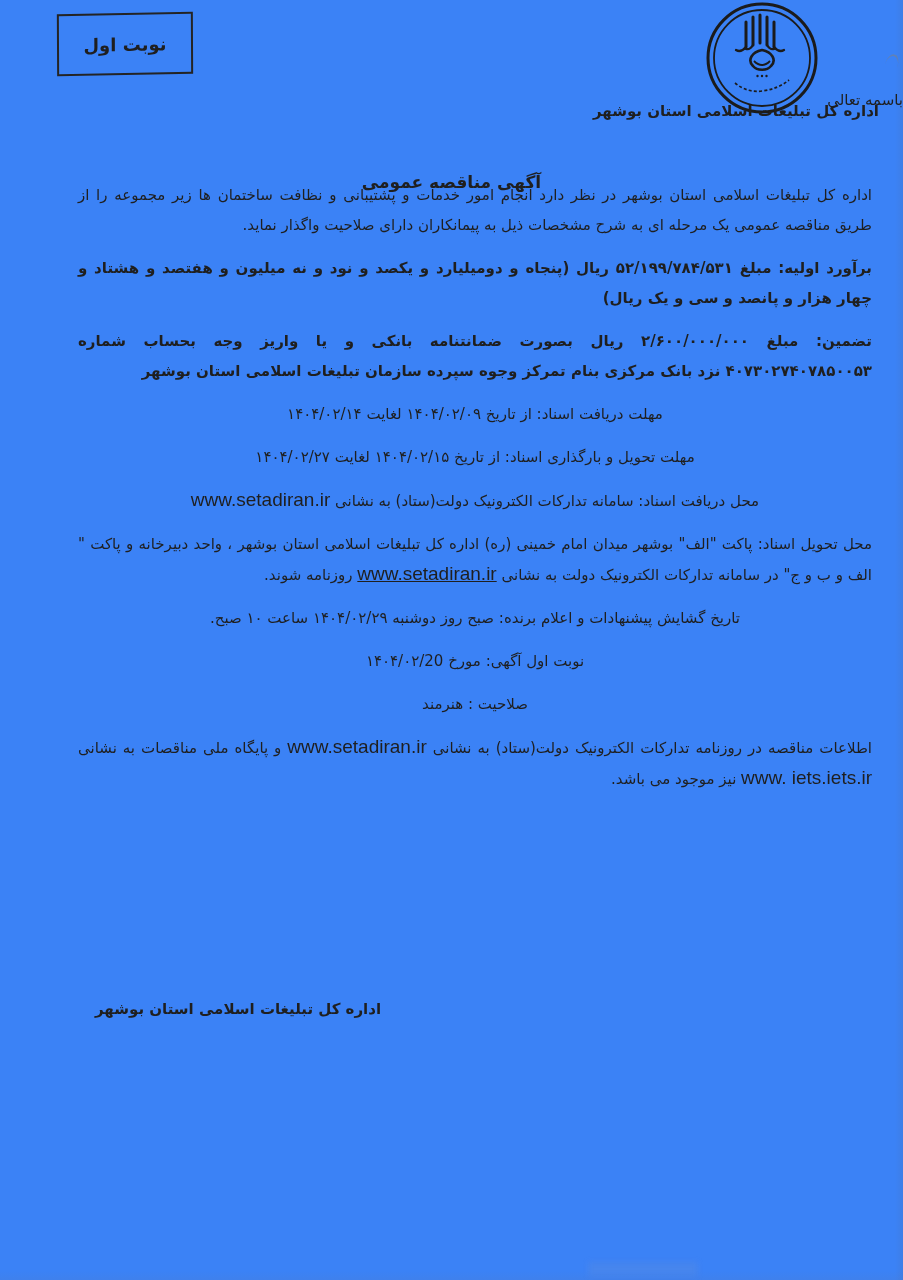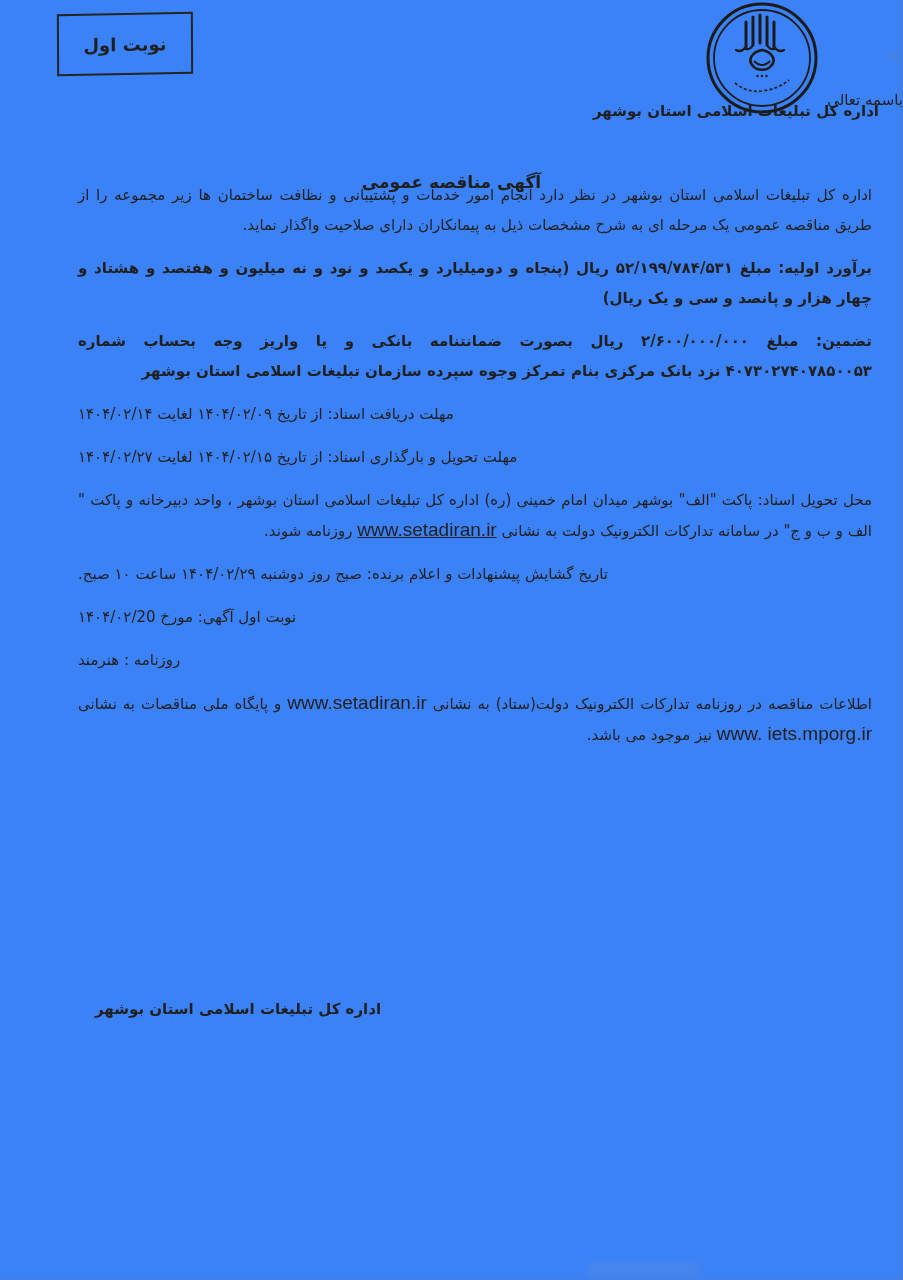--- a/index.html
+++ b/index.html
@@ -55,21 +55,21 @@
     position: absolute;
     top: 180px;
     right: 31px; left: 58px;
     direction: rtl;
     text-align: justify;
     font-size: 15px;
     line-height: 30px;
     margin-left: 20px;
   }
   .content p { margin: 0 0 13px 0; }
-  .content p.single { text-align: left; }
+  .content p.single { text-align: center; }
   .bold { font-weight: bold; }
   .url {
     font-family: "Liberation Sans", sans-serif;
     font-size: 19px;
     unicode-bidi: embed;
     direction: ltr;
     white-space: nowrap;
   }
   .url.underline { text-decoration: underline; }
 
@@ -156,33 +156,34 @@
     <p>اداره کل تبلیغات اسلامی استان بوشهر در نظر دارد انجام امور خدمات و پشتیبانی و نظافت ساختمان ها زیر مجموعه را از طریق مناقصه عمومی یک مرحله ای به شرح مشخصات ذیل به پیمانکاران دارای صلاحیت واگذار نماید.</p>
 
     <p class="bold">برآورد اولیه: مبلغ ۵۲/۱۹۹/۷۸۴/۵۳۱ ریال (پنجاه و دومیلیارد و یکصد و نود و نه میلیون و هفتصد و هشتاد و چهار هزار و پانصد و سی و یک ریال)</p>
 
     <p class="bold">تضمین: مبلغ ۲/۶۰۰/۰۰۰/۰۰۰ ریال بصورت ضمانتنامه بانکی و یا واریز وجه بحساب شماره ۴۰۷۳۰۲۷۴۰۷۸۵۰۰۵۳ نزد بانک مرکزی بنام تمرکز وجوه سپرده سازمان تبلیغات اسلامی استان بوشهر</p>
 
     <p class="single">مهلت دریافت اسناد: از تاریخ ۱۴۰۴/۰۲/۰۹ لغایت ۱۴۰۴/۰۲/۱۴</p>
 
     <p class="single">مهلت تحویل و بارگذاری اسناد: از تاریخ ۱۴۰۴/۰۲/۱۵ لغایت ۱۴۰۴/۰۲/۲۷</p>
 
+    <p class="single"><span>محل دریافت اسناد: سامانه تدارکات الکترونیک دولت(ستاد) به نشانی </span><span class="url">www.setadiran.ir</span></p>
 
     <p><span>محل تحویل اسناد:  پاکت "الف" بوشهر میدان امام خمینی (ره) اداره کل تبلیغات اسلامی استان بوشهر ، واحد دبیرخانه و پاکت " الف و ب و ج" در سامانه تدارکات الکترونیک دولت به نشانی </span><span class="url underline">www.setadiran.ir</span><span> روزنامه شوند.</span></p>
 
 
     <p class="single">تاریخ گشایش پیشنهادات و اعلام برنده: صبح روز دوشنبه ۱۴۰۴/۰۲/۲۹ ساعت ۱۰ صبح.</p>
 
 
     <p class="single">نوبت اول آگهی: مورخ ۱۴۰۴/۰۲/20</p>
 
 
-    <p class="single">روزنامه : هنرمند</p>
+    <p class="single">صلاحیت : هنرمند</p>
 
-    <p><span>اطلاعات مناقصه در روزنامه تدارکات الکترونیک دولت(ستاد) به نشانی </span><span class="url">www.setadiran.ir</span><span> و پایگاه ملی مناقصات به نشانی </span><span class="url">www. iets.mporg.ir</span><span> نیز موجود می باشد.</span></p>
+    <p><span>اطلاعات مناقصه در روزنامه تدارکات الکترونیک دولت(ستاد) به نشانی </span><span class="url">www.setadiran.ir</span><span> و پایگاه ملی مناقصات به نشانی </span><span class="url">www. iets.iets.ir</span><span> نیز موجود می باشد.</span></p>
 
   </div>
 
   <div class="signature">اداره کل تبلیغات اسلامی استان بوشهر</div>
 
   <div class="mark-top-right"></div>
   <div class="edge-right"></div>
   <div class="edge-bottom"></div>
   <div class="smudge-bottom"></div>
 

